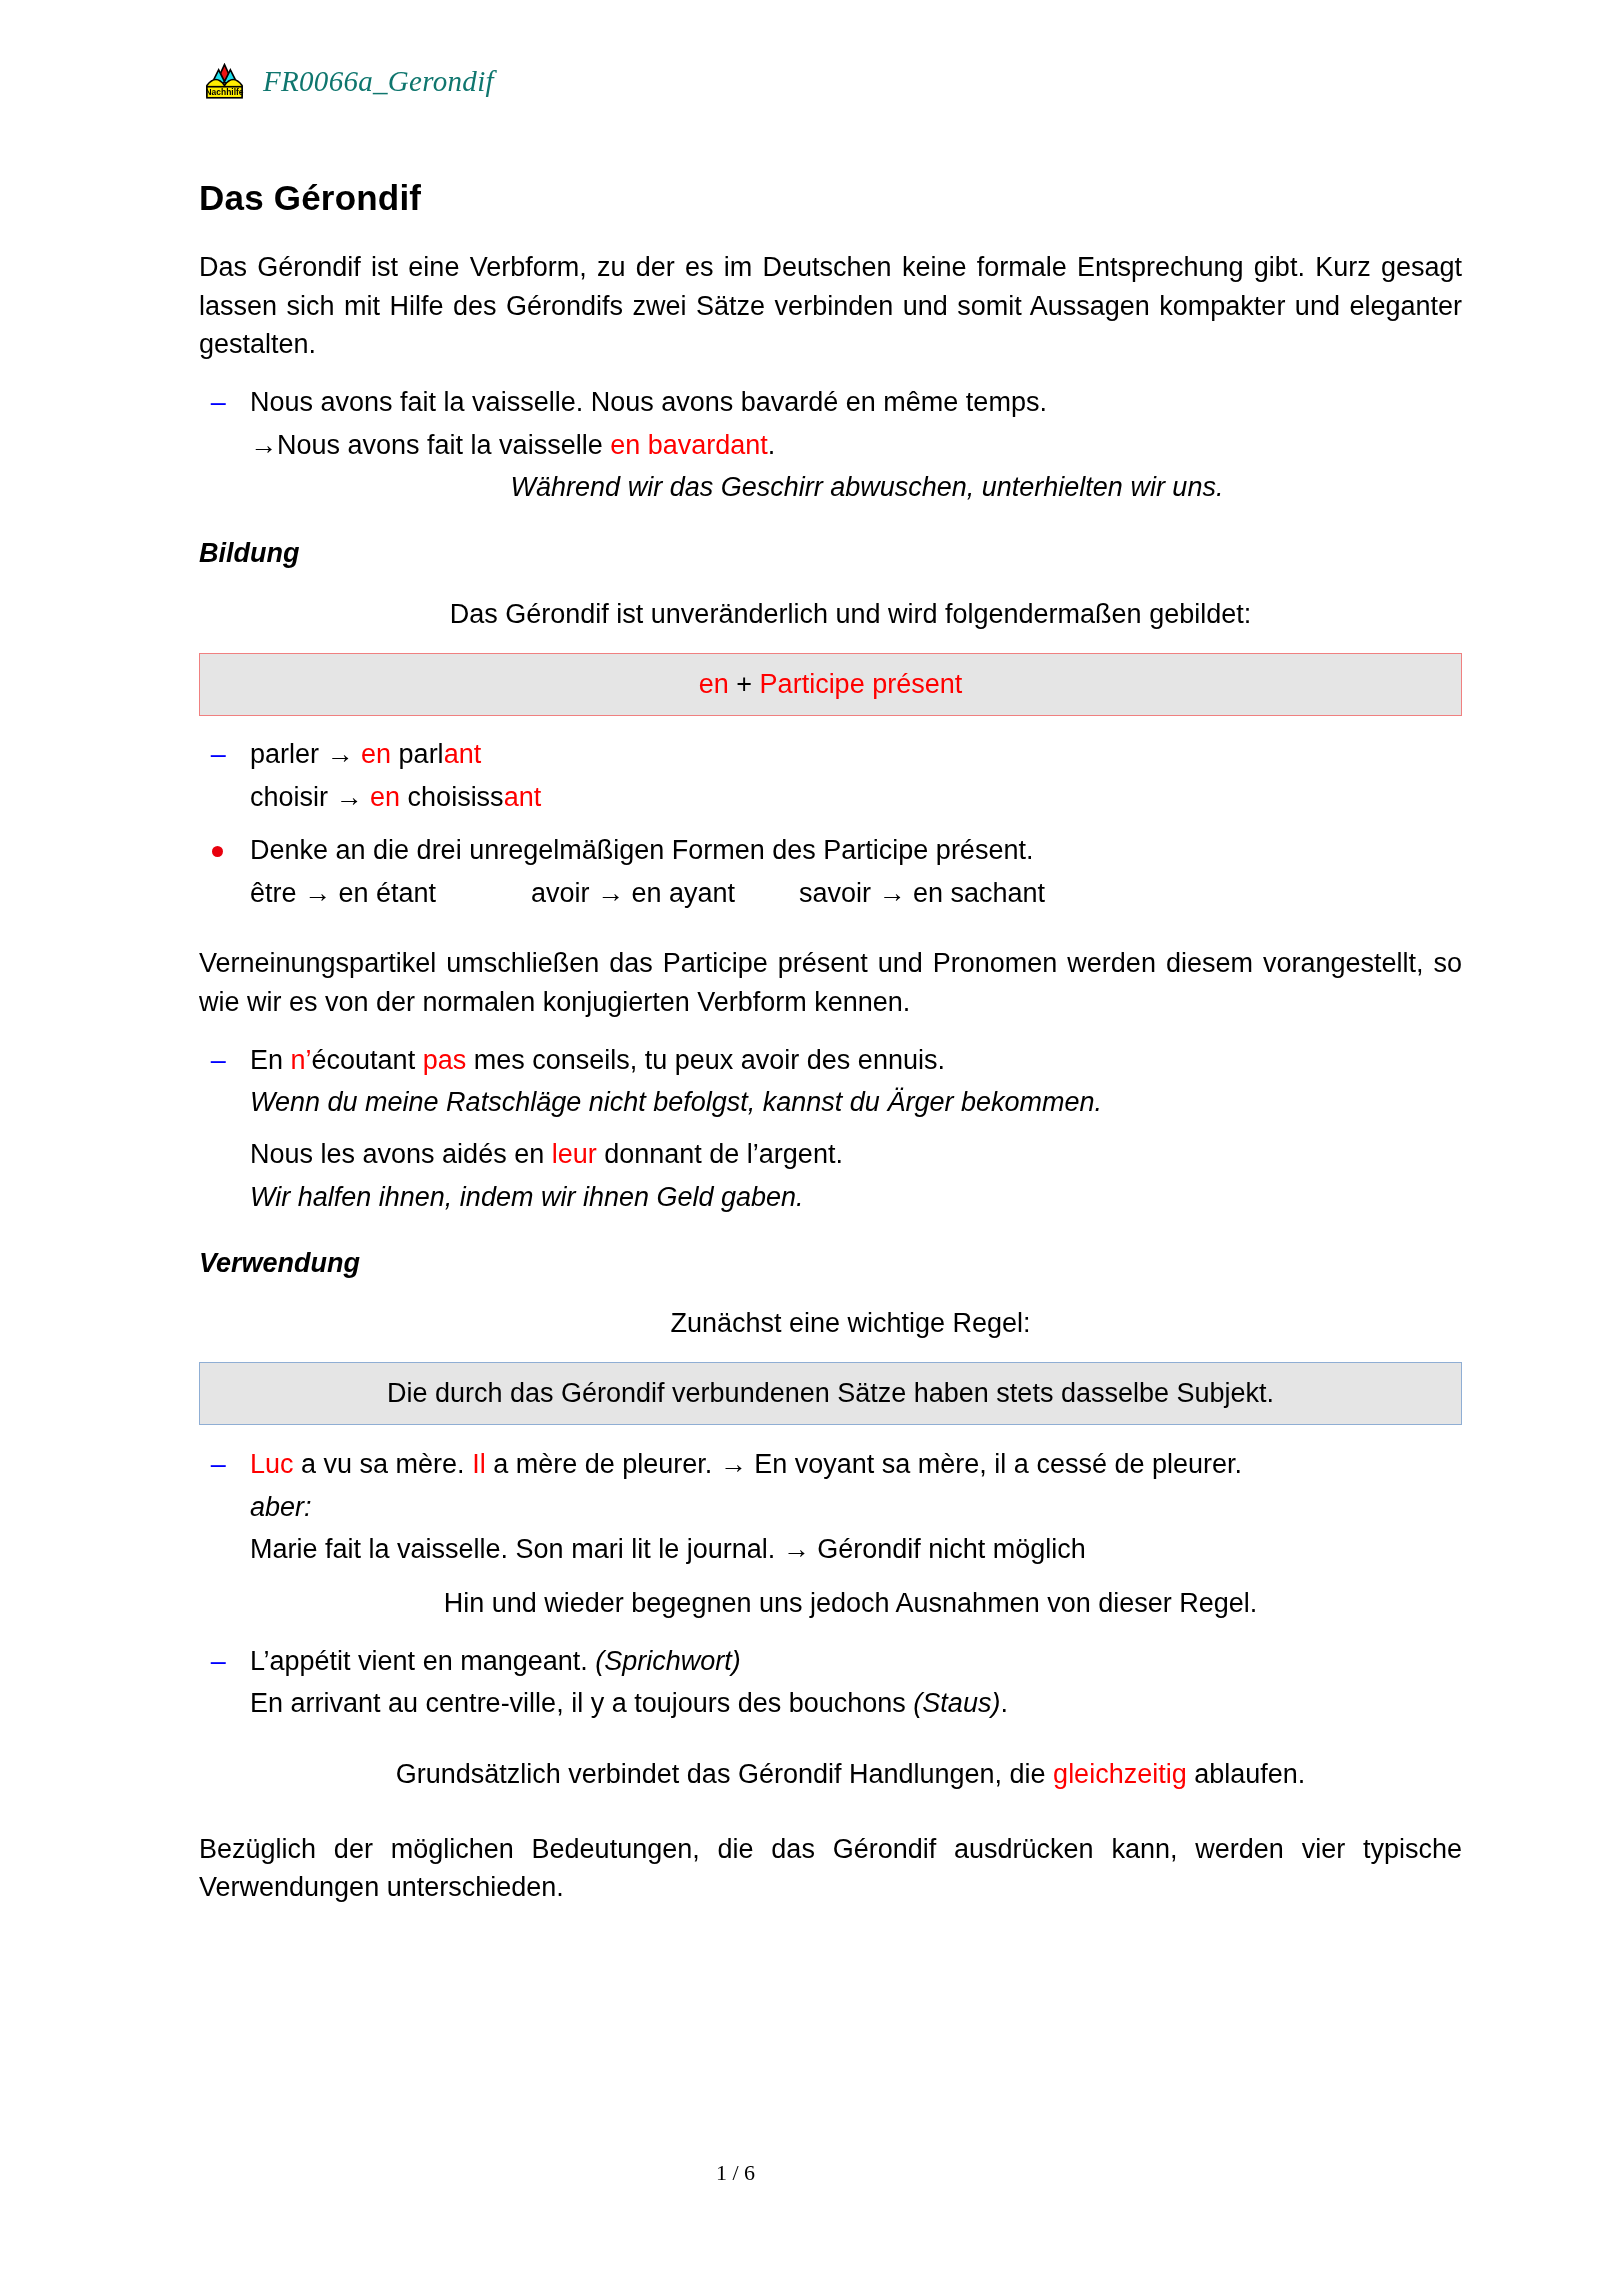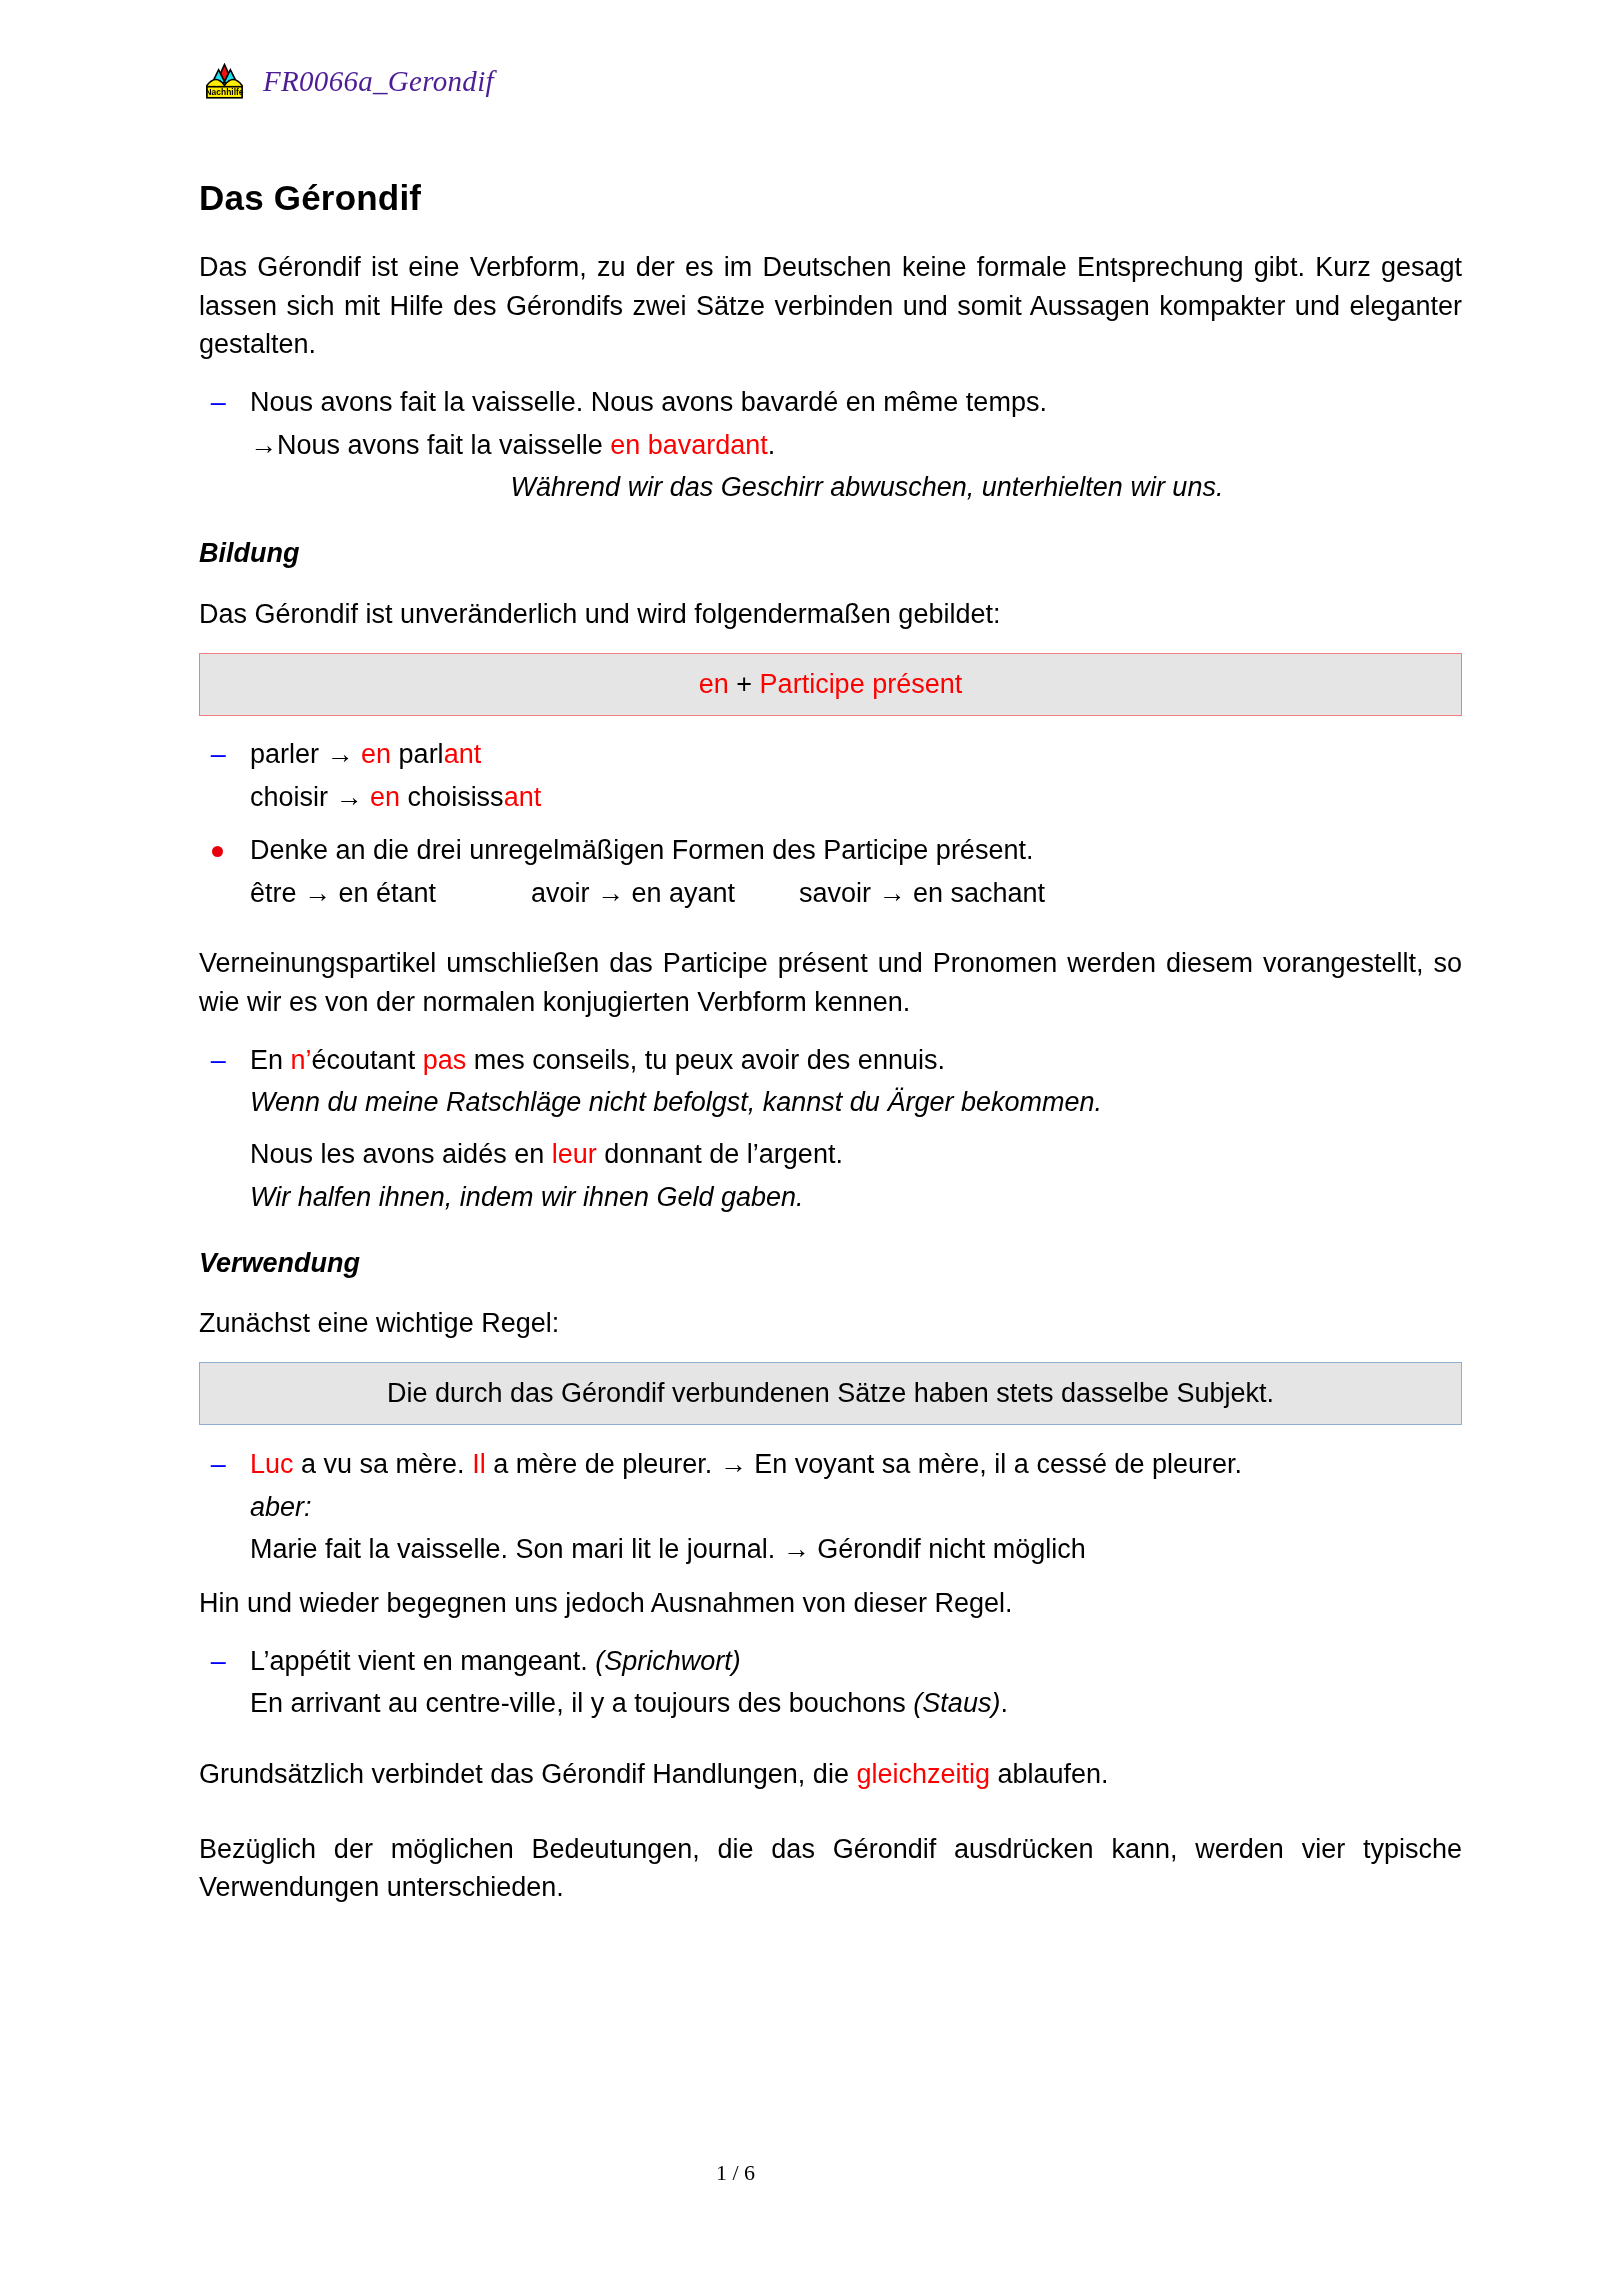--- a/index.html
+++ b/index.html
@@ -35,21 +35,21 @@
     position: relative;
     flex: 0 0 auto;
   }
   .logo svg { display: block; }
 
   .header-title {
     font-family: "Liberation Serif", serif;
     font-style: italic;
     font-size: 29px;
     letter-spacing: 0.3px;
-    color: #4c1d95;
+    color: #0f766e;
     white-space: nowrap;
     text-align: center;
   }
 
   
   .content {
     position: absolute;
     left: 199px;
     top: 178px;
     width: 1263px;
@@ -71,21 +71,21 @@
     line-height: 1.2;
   }
 
   p.para {
     font-size: 27px;
     line-height: 1.42;
     margin: 0 0 19.6px 0;
     text-align: justify;
     text-justify: inter-word;
   }
-  p.para.nojust { text-align: left; }
+  p.para.nojust { text-align: center; margin-left: 40px; }
 
   
   .list {
     margin: 14.4px 0 14.4px 0;
   }
 
   .li {
     position: relative;
     padding-left: 51px;
     font-size: 27px;

